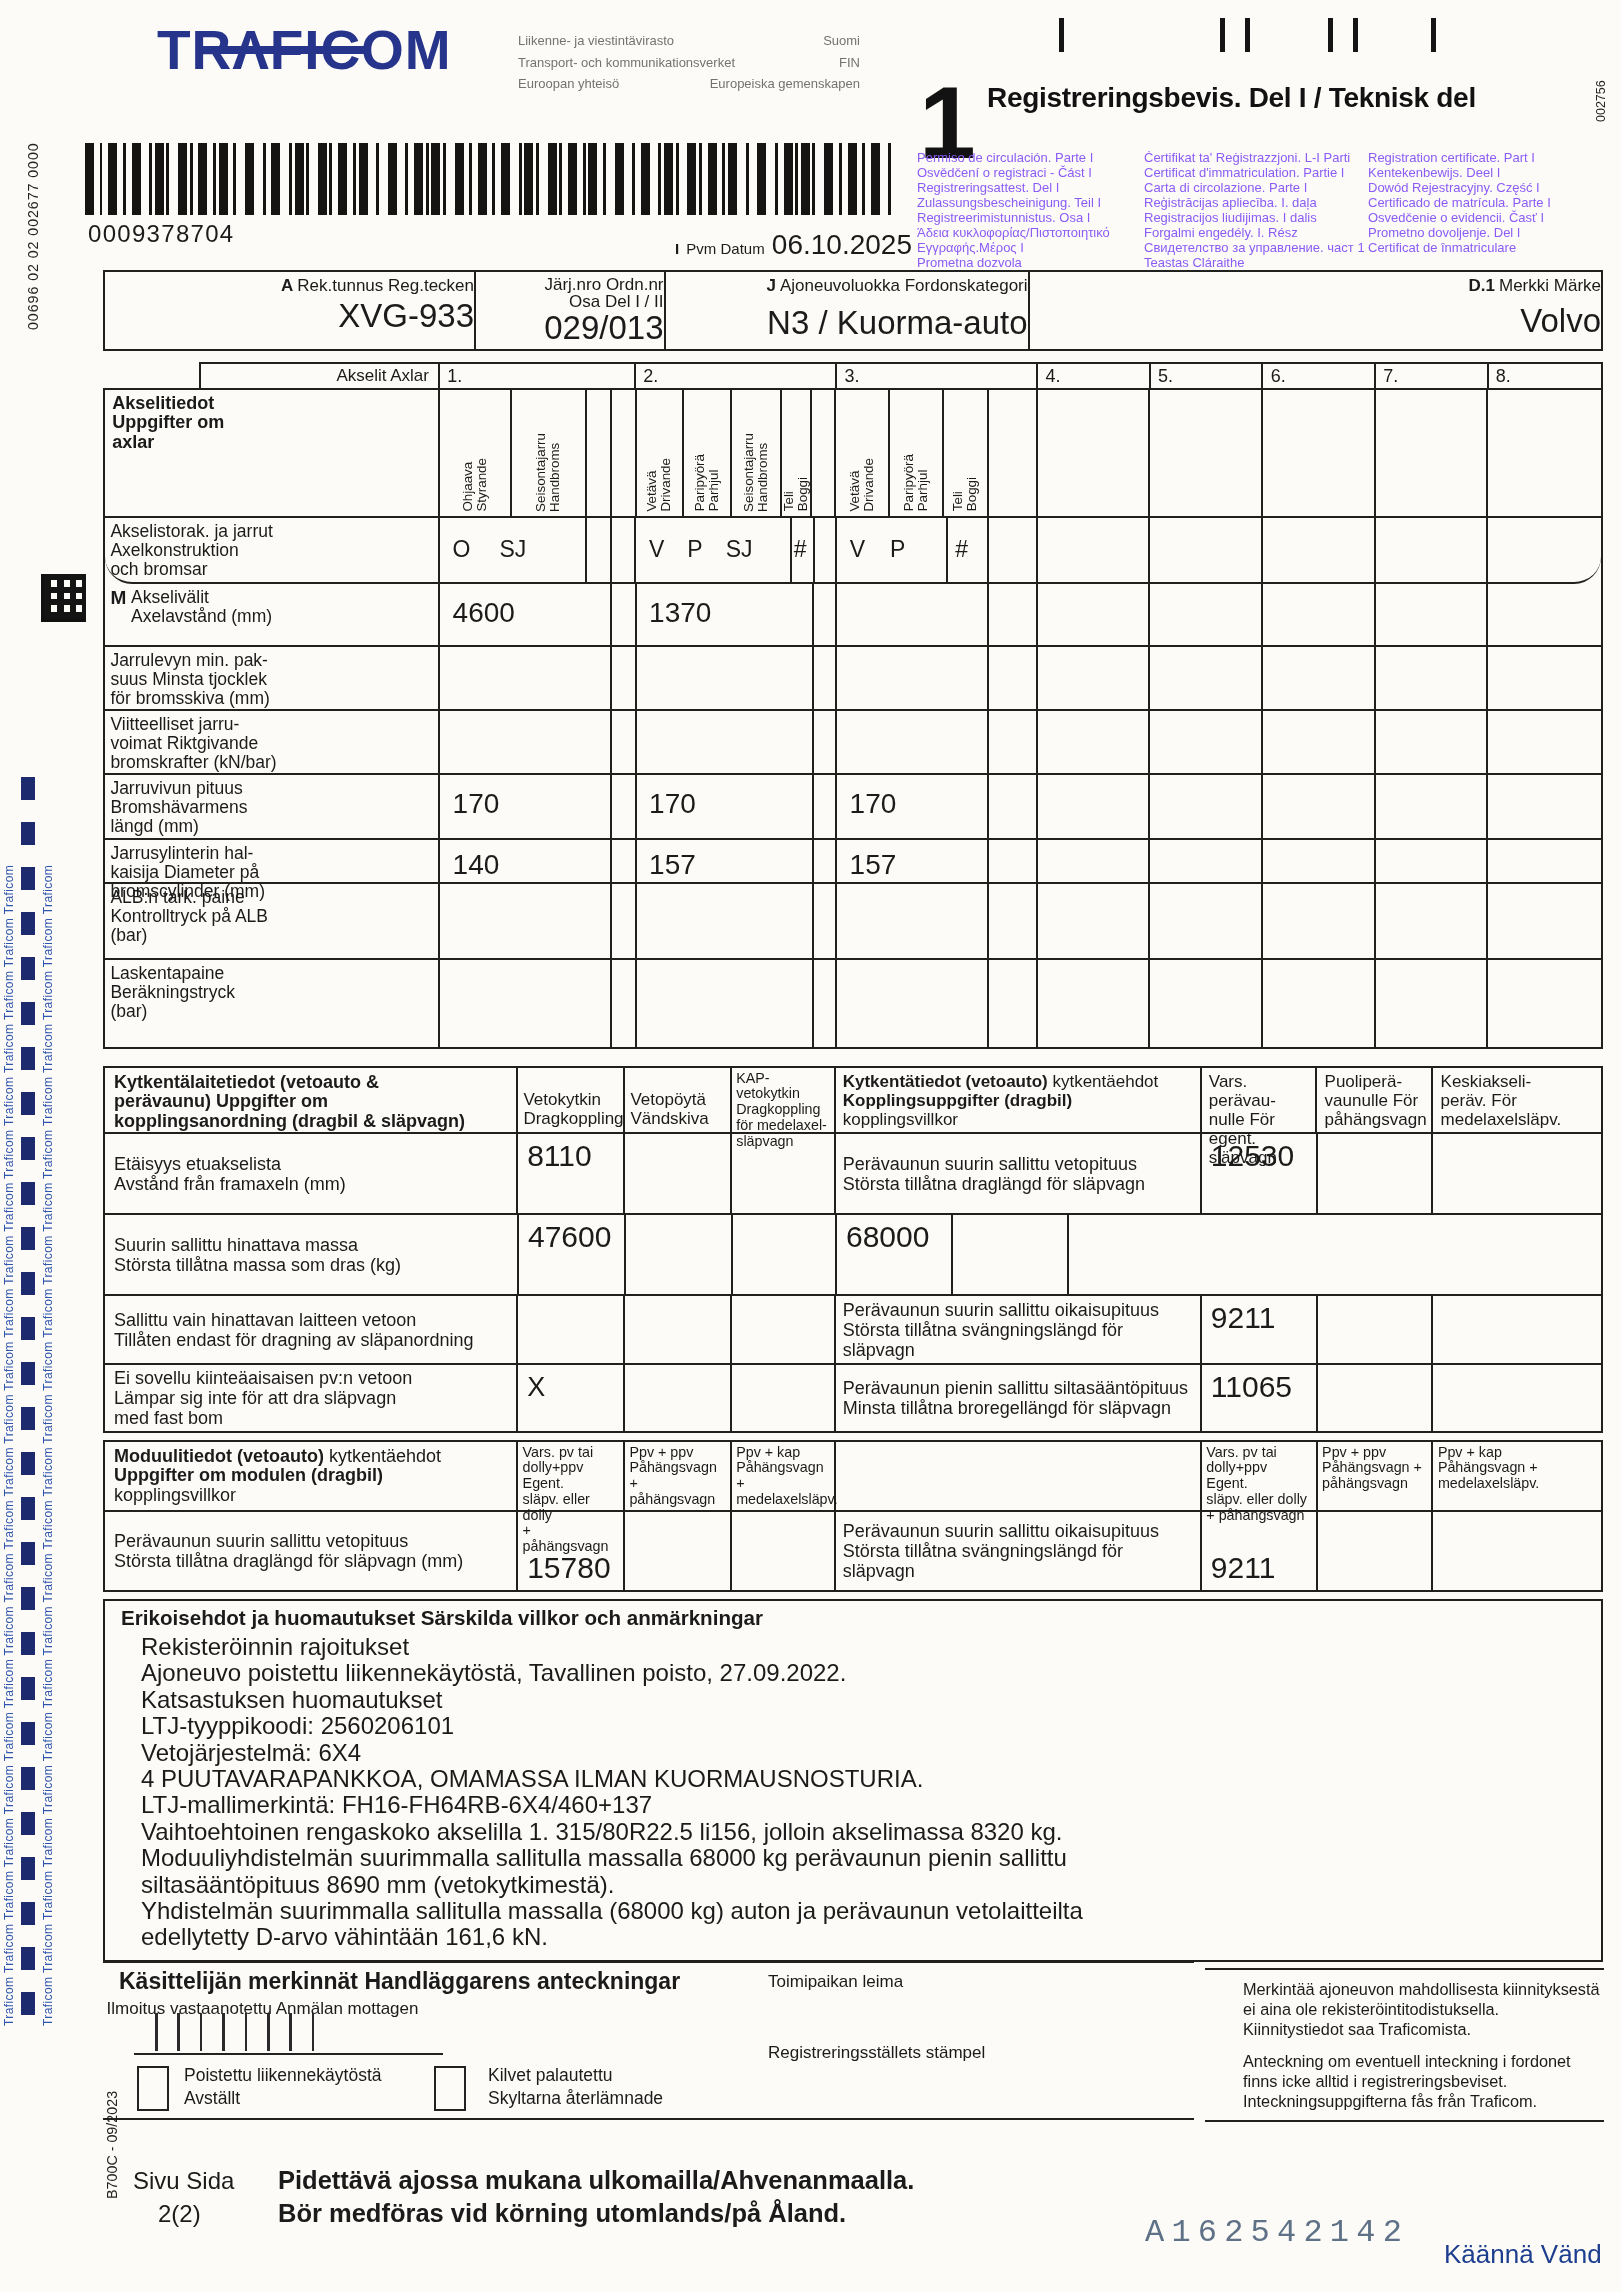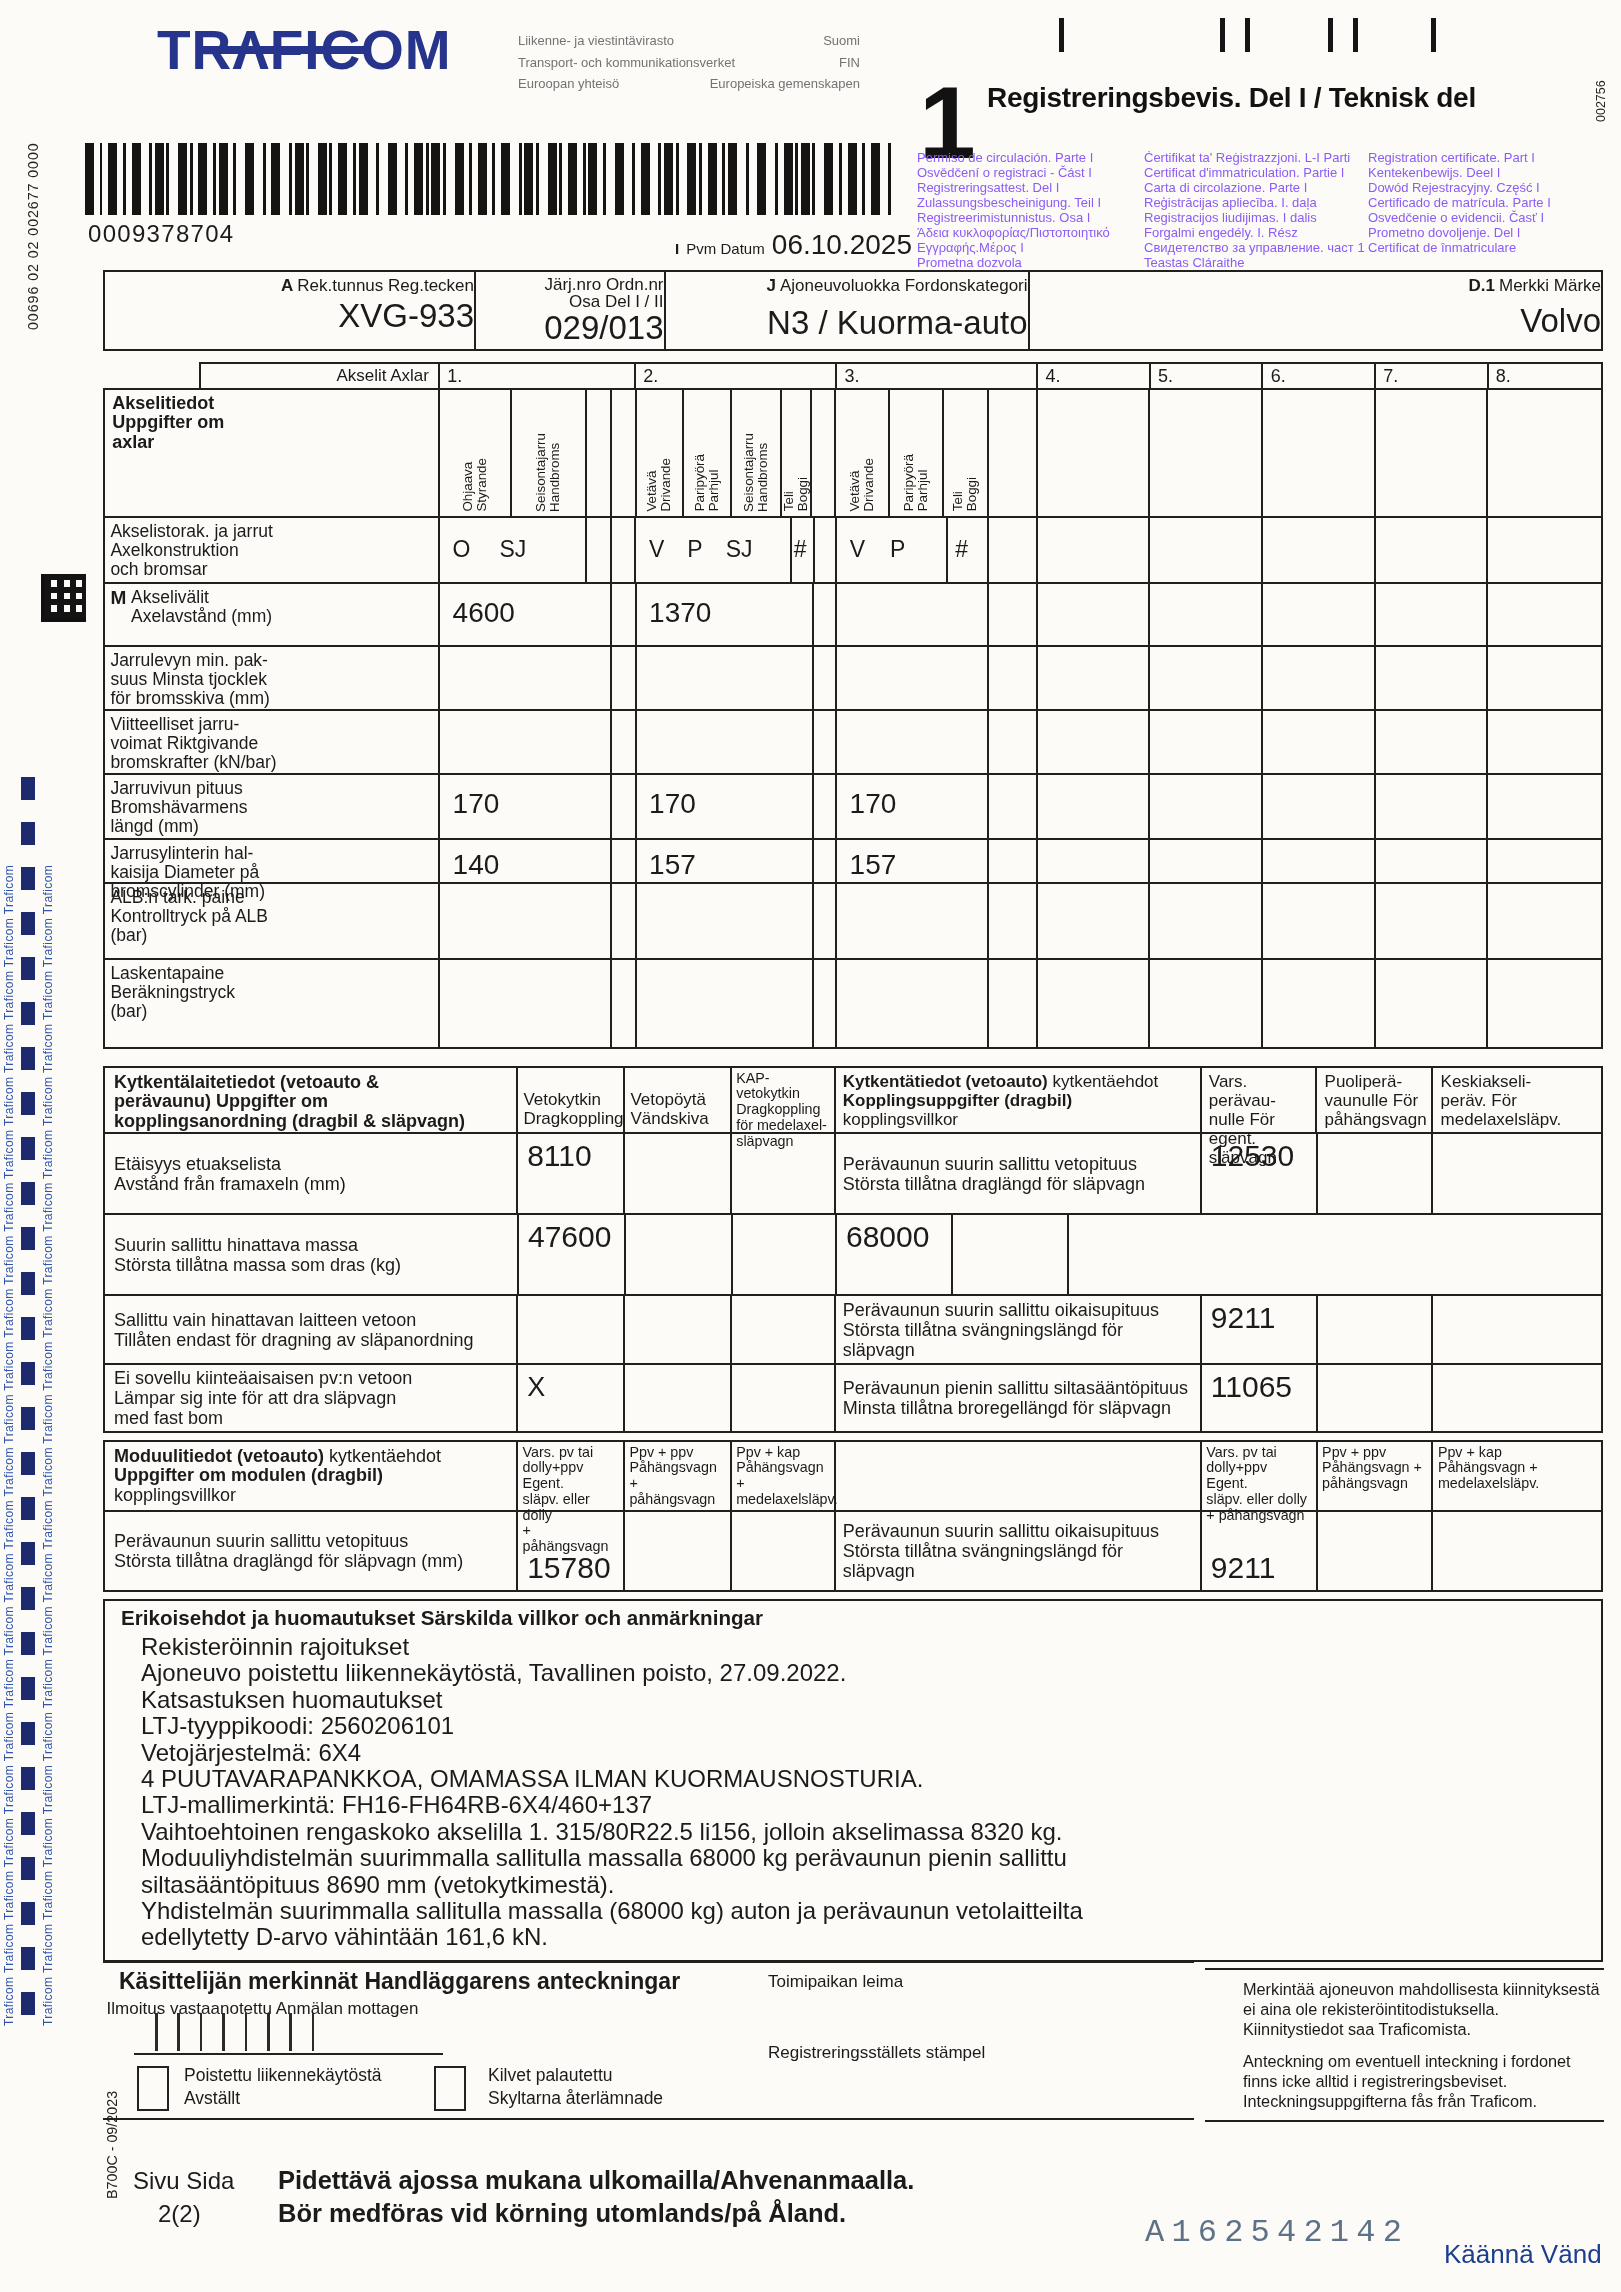--- a/index.html
+++ b/index.html
@@ -59,21 +59,21 @@
   .axhead .tc{font-size:18px;padding:1.8px 0 0 7.2px;}
   .axhead .lab{font-size:17px;text-align:right;padding-right:9px;}
   .axmain{left:103px;top:388px;width:1500px;height:661px;display:flex;flex-direction:column;}
   .vrow{height:128px;}
   .vsub{display:flex;align-items:flex-end;justify-content:center;padding-bottom:4.5px;}
   .vsub .vt{font-size:13.4px;line-height:14.3px;}
   .axtitle{font-weight:bold;font-size:18px;line-height:19.7px;padding:3.6px 7.2px;}
   .axlabel{font-size:17.5px;line-height:19px;padding:3.6px 5.4px;}
   .axval{font-size:28px;padding:12.5px 0 0 12.5px;}
   .axval1{font-size:23px;padding:18px 0 0 12.5px;display:flex;gap:29px;}
-  .ar1{height:66px;} .ar2{height:63px;} .ar3{height:64px;} .ar4{height:64px;}
+  .ar1{height:66px;border-radius:27px;} .ar2{height:63px;} .ar3{height:64px;} .ar4{height:64px;}
   .ar5{height:65px;} .ar6{height:44px;} .ar7{height:76px;} .ar8{height:70px;flex:1;}
   .w375{width:336px;} .w268{width:240px;} .w220{width:197px;} .w225{width:202px;} .w126{width:113px;}
   .w80{width:72px;} .w84{width:75px;} .w28{width:25px;} .w54{width:48px;} .w56{width:50px;}
   .w34{width:30px;} .w27{width:24px;} .w60{width:54px;} .w50{width:45px;} .w55{width:49px;}
   .w164{width:147px;} .w174{width:156px;} .w124{width:111px;} .w26{width:23px;} .w25{width:22.4px;}
   .w192{width:172px;} .w199{width:178px;} .w170{width:152px;} .w46{width:41px;}
 
   .qrmark{left:41px;top:574px;width:45px;height:48px;border-left:4.5px solid #111;border-bottom:4.5px solid #111;
     background:repeating-linear-gradient(90deg,#141414 0 6.3px,transparent 6.3px 12.5px),
                repeating-linear-gradient(0deg,#141414 0 6.3px,transparent 6.3px 12.5px);}

